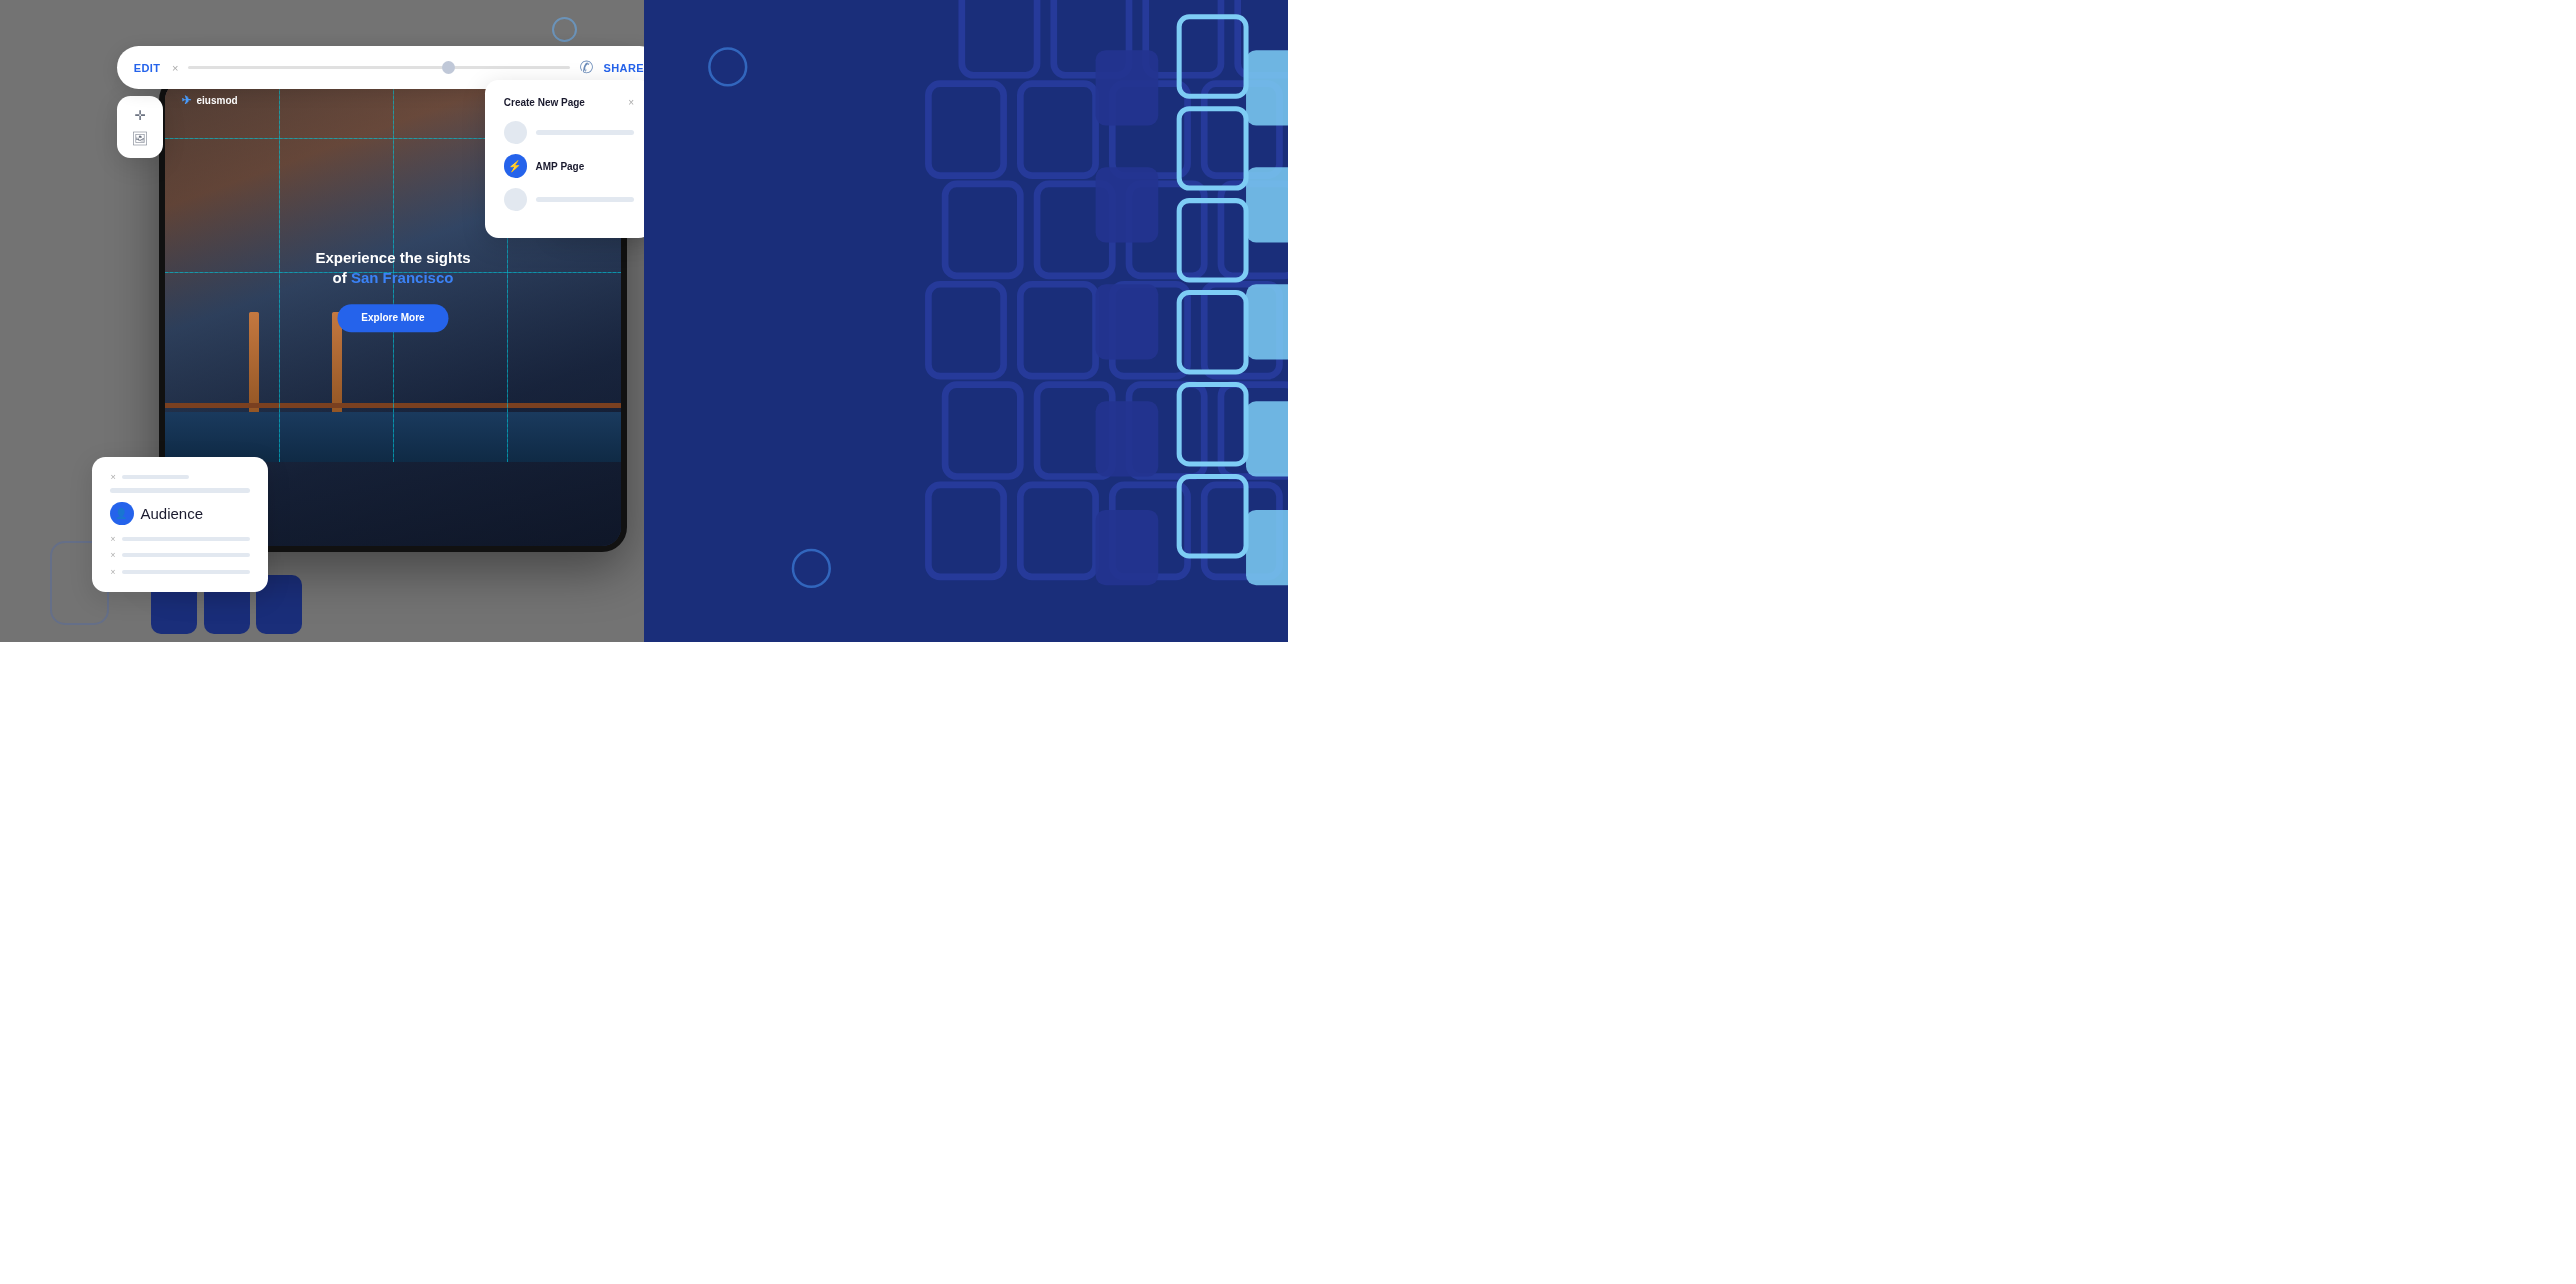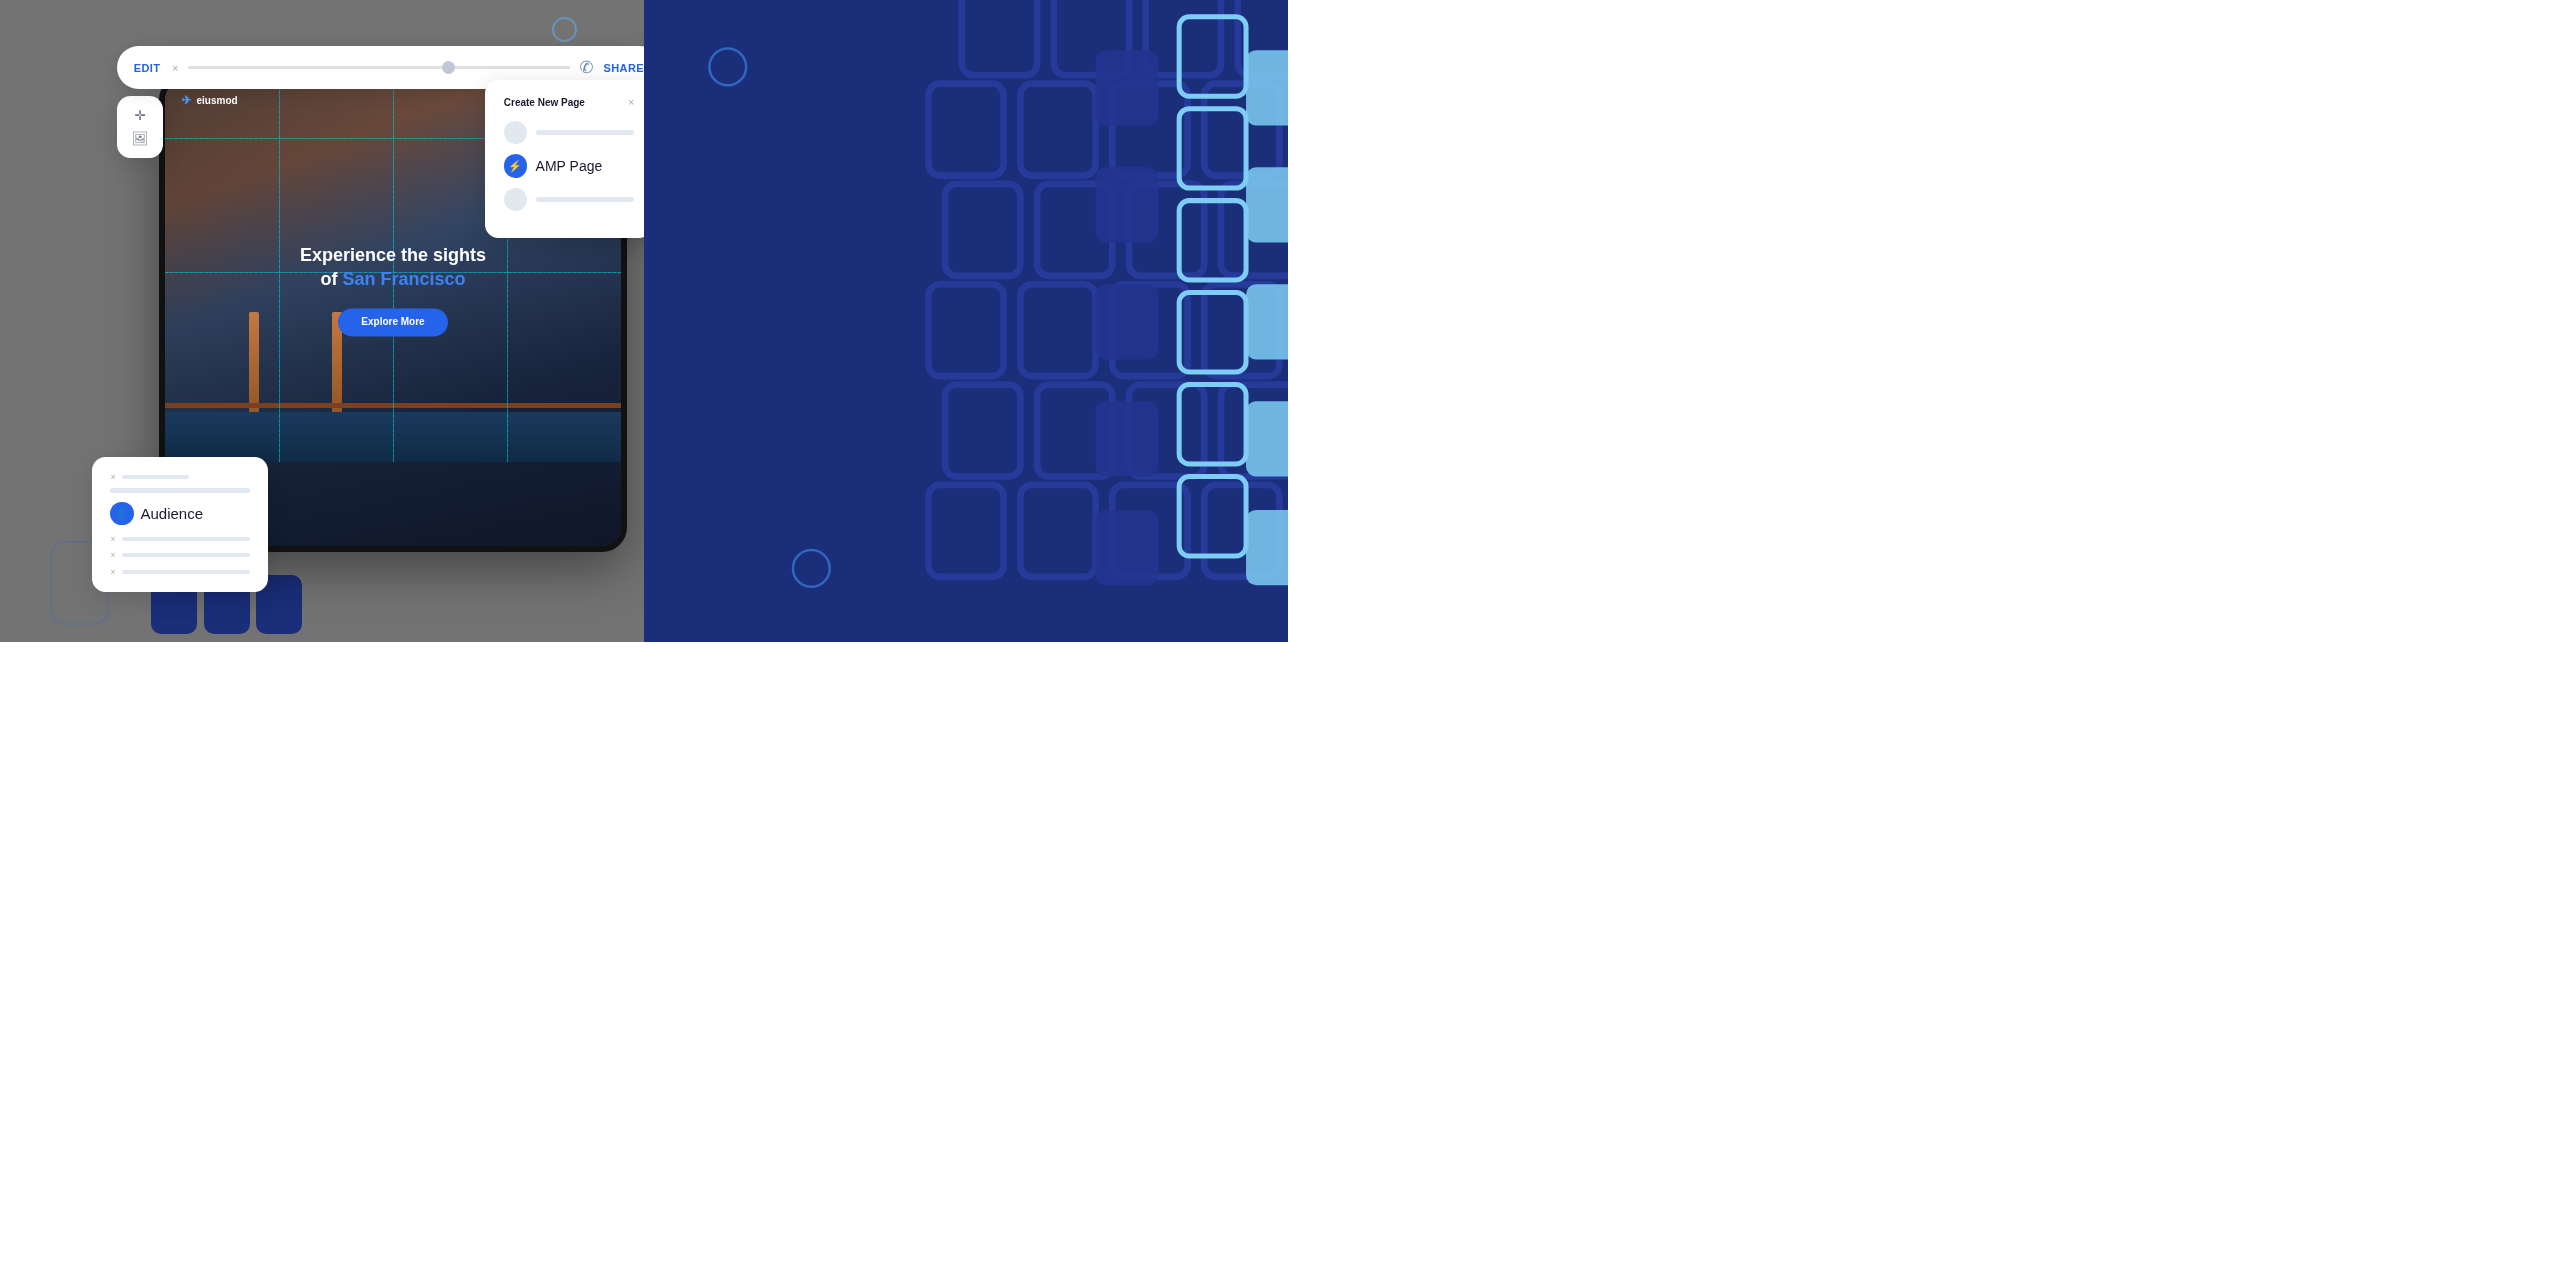--- a/index.html
+++ b/index.html
@@ -185,21 +185,21 @@
       position: absolute;
       top: 45%;
       left: 50%;
       transform: translate(-50%, -50%);
       text-align: center;
       z-index: 5;
     }
 
     .hero-title {
       color: white;
-      font-size: 18px;
+      font-size: 15px;
       font-weight: 700;
       line-height: 1.3;
       margin-bottom: 16.7px;
     }
 
     .hero-title-highlight {
       color: #3b82f6;
     }
 
     .explore-btn {
@@ -357,22 +357,22 @@
       height: 23.4px;
       border-radius: 50%;
       display: flex;
       align-items: center;
       justify-content: center;
       font-size: 11px;
       font-weight: 700;
     }
 
     .amp-label {
-      font-size: 14px;
-      font-weight: 400;
+      font-size: 10px;
+      font-weight: 700;
       color: #1a1a2e;
     }
 
     
     .right-mini-panel {
       position: absolute;
       top: 167px;
       right: -16.7px;
       background: white;
       border-radius: 10px;

